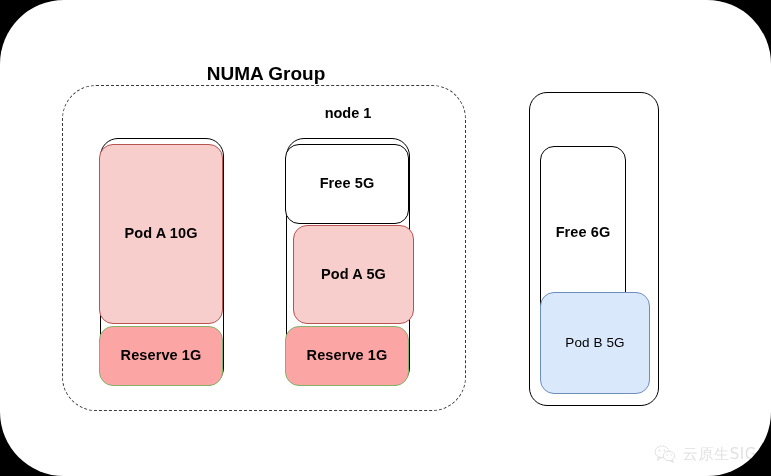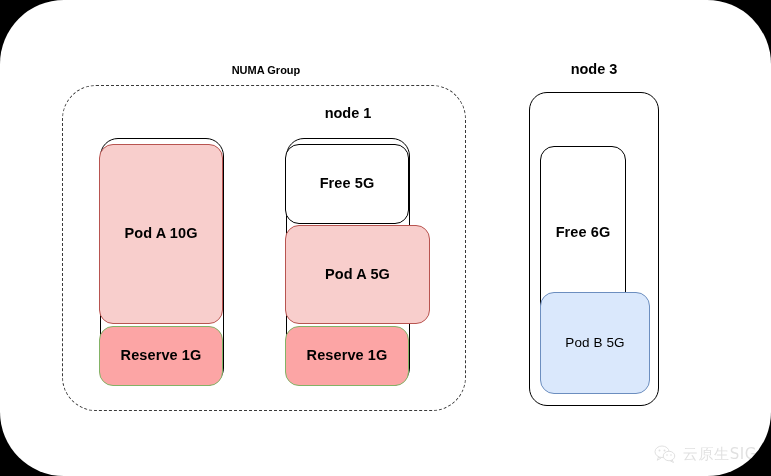--- a/index.html
+++ b/index.html
@@ -84,21 +84,21 @@
   
   .numa-group {
     position: absolute;
     box-sizing: border-box;
     border: 1.6px dashed #3a3a3a;
     border-radius: 34px;
     background: transparent;
   }
   .numa-title {
     position: absolute;
-    font-size: 11px;
+    font-size: 19px;
     font-weight: bold;
     color: #000000;
     text-align: center;
     line-height: 1.1;
   }
 
   
   .watermark {
     position: absolute;
     right: 14px;
@@ -142,29 +142,28 @@
   </div>
 
   <div class="node-caption" style="left:286px; top:106px; width:124px;">node 1</div>
 
   <div class="box node-shell" style="left:286px; top:138px; width:124px; height:248px;"></div>
 
   <div class="box mem-block mem-free" style="left:285px; top:144px; width:124px; height:80px;">
     <span class="blk-label">Free 5G</span>
   </div>
 
-  <div class="box mem-block mem-pod-a" style="left:285px; top:225px; width:145px; height:99px;">
+  <div class="box mem-block mem-pod-a" style="left:293px; top:225px; width:121px; height:99px;">
     <span class="blk-label">Pod A 5G</span>
   </div>
 
   <div class="box mem-block mem-reserve" style="left:285px; top:326px; width:124px; height:60px;">
     <span class="blk-label">Reserve 1G</span>
   </div>
 
-  <div class="node-caption" style="left:529px; top:62px; width:130px;">node 3</div>
 
   <div class="box node-shell" style="left:529px; top:92px; width:130px; height:314px;"></div>
 
   <div class="box mem-block mem-free" style="left:540px; top:118px; width:86px; height:174px;margin-top:28px;">
     <span class="blk-label">Free 6G</span>
   </div>
 
   <div class="box mem-block mem-pod-b" style="left:540px; top:292px; width:110px; height:102px;">
     <span class="blk-label regular">Pod B 5G</span>
   </div>

